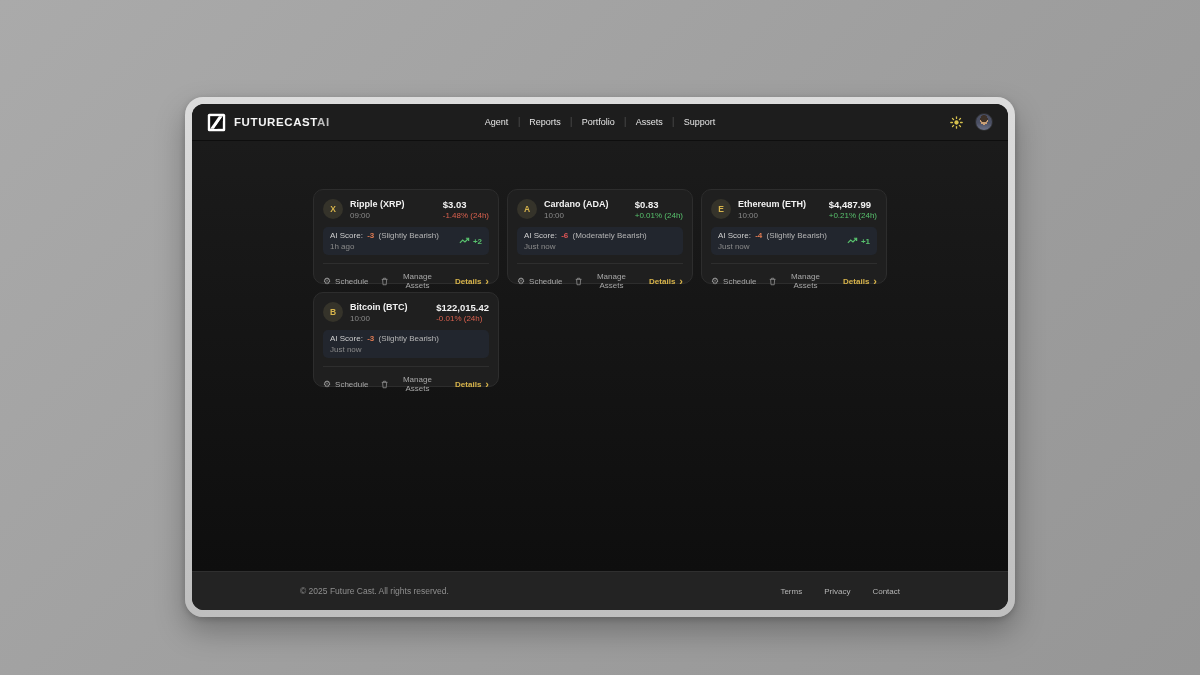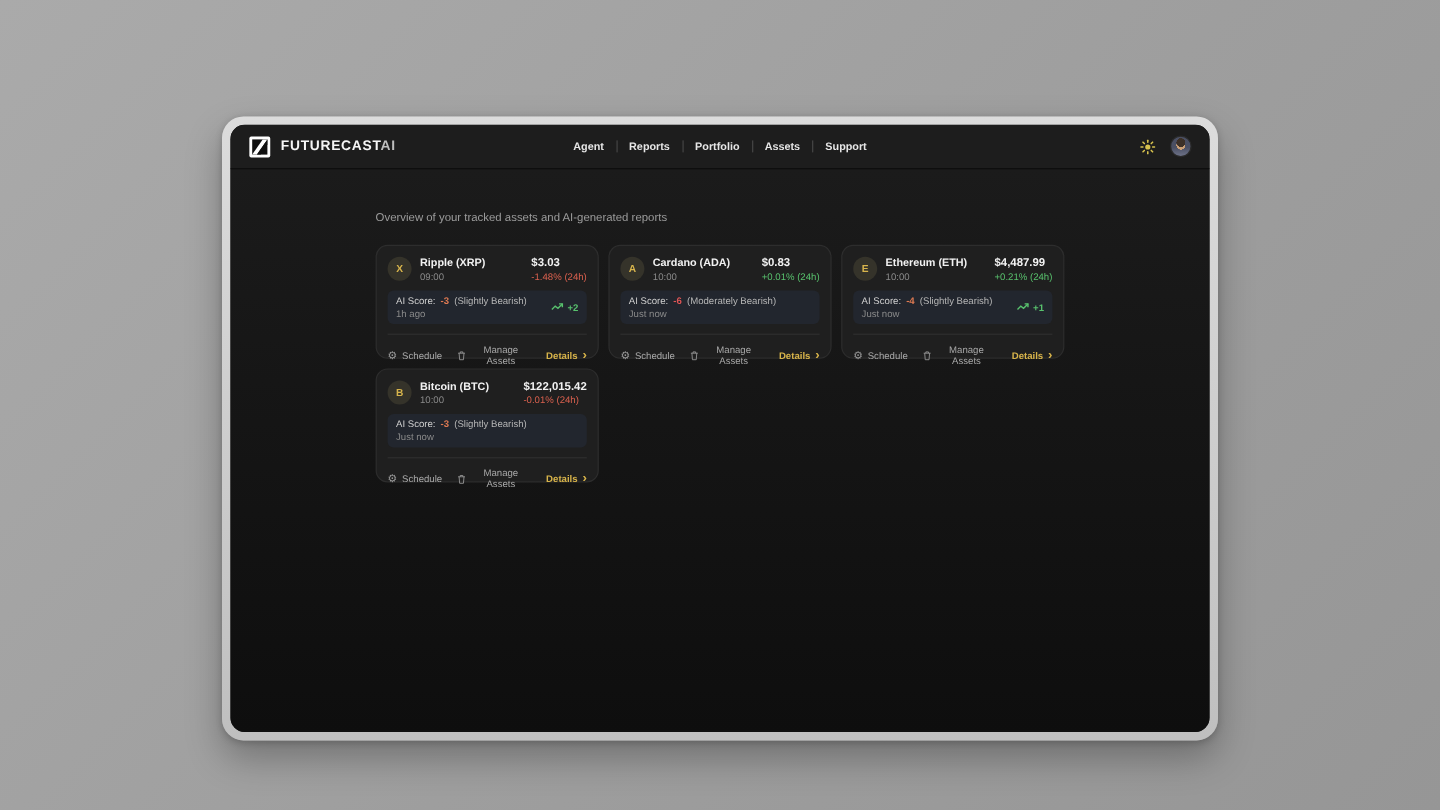--- a/index.html
+++ b/index.html
@@ -28,21 +28,21 @@
   .brand { display:flex; align-items:center; gap:8px; }
   .brand-logo { width:19px; height:19px; display:block; }
   .brand-text { font-size:11.5px; font-weight:bold; color:#f5f5f5; letter-spacing:.6px; }
   .brand-text .suffix { color:#bdbdbd; }
   .main-nav {
     position:absolute; left:50%; transform:translateX(-50%);
     display:flex; align-items:center; list-style:none;
   }
   .main-nav li { display:flex; align-items:center; }
   .main-nav a {
-    color:#e6e6e6; text-decoration:none; font-size:9px; font-weight:700;
+    color:#e6e6e6; text-decoration:none; font-size:9px; font-weight:400;
     padding:0 10px; cursor:pointer;
   }
   .main-nav li + li { border-left:1px solid #454545; }
   .header-right { margin-left:auto; display:flex; align-items:center; gap:11px; }
   .theme-toggle { background:none; border:none; cursor:pointer; width:16px; height:16px; display:flex; align-items:center; justify-content:center; }
   .avatar {
     width:18px; height:18px; border-radius:50%; cursor:pointer;
     background:
       radial-gradient(circle at 50% 30%, #3d3128 0 26%, transparent 27%),
       radial-gradient(circle at 50% 44%, #c99f76 0 30%, transparent 31%),
@@ -159,21 +159,20 @@
             <line x1="4.6" y1="19.4" x2="6.7" y2="17.3"></line>
               <line x1="17.3" y1="6.7" x2="19.4" y2="4.6"></line>
           </svg>
         </button>
         <div class="avatar"></div>
       </div>
     </header>
 
     <main class="main-area">
       <div class="content">
-        <p class="page-subtitle">Overview of your tracked assets and AI-generated reports</p>
 
         <div class="cards-grid">
 
           <section class="card">
             <div class="card-head">
               <div class="asset-icon">X</div>
               <div>
                 <div class="asset-name">Ripple (XRP)</div>
                 <div class="asset-time">09:00</div>
               </div>
@@ -355,15 +354,23 @@
                 <span>Details</span>
                 <span class="chev">›</span>
               </button>
             </div>
           </section>
 
         </div>
       </div>
     </main>
 
+    <footer class="app-footer">
+      <span class="copyright">© 2025 Future Cast. All rights reserved.</span>
+      <nav class="footer-links">
+        <a>Terms</a>
+        <a>Privacy</a>
+        <a>Contact</a>
+      </nav>
+    </footer>
 
   </div>
 </div>
 
 </body></html>

